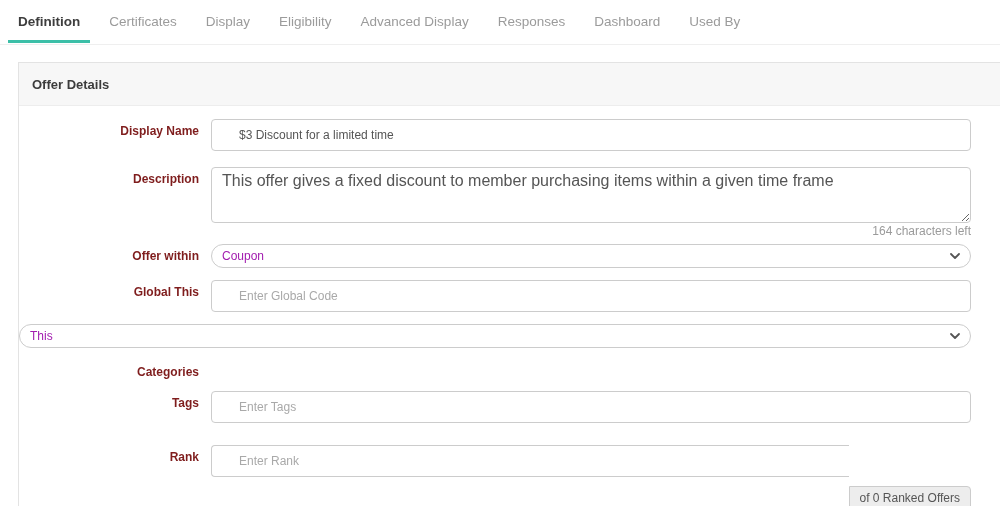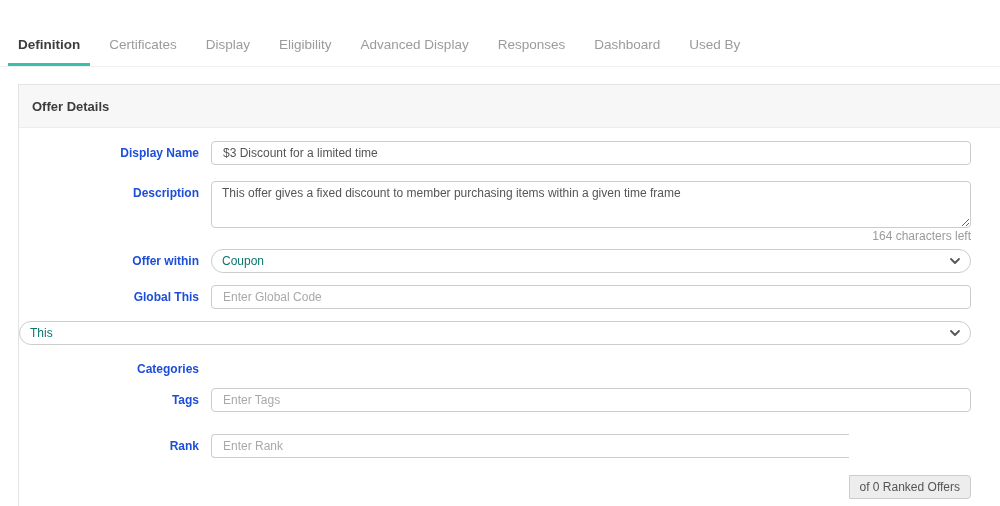--- a/index.html
+++ b/index.html
@@ -1,56 +1,56 @@
 <!DOCTYPE html>
 <html><head>
 <meta charset="utf-8">
 <style>
   * { margin: 0; padding: 0; box-sizing: border-box; }
   html, body { width: 1000px; height: 506px; overflow: hidden; background: #fff;
     font-family: "Liberation Sans", sans-serif; }
 
   
-  .tabbar { display: flex; align-items: center; padding-left: 8px;
-    border-bottom: 1px solid #efefef; height: 45px; background: #fff; margin-top: 22px; }
+  .tabbar { display: flex; align-items: flex-start; padding-left: 8px;
+    border-bottom: 1px solid #efefef; height: 45px; background: #fff; }
   .tab { font-size: 13.5px; color: #9b9b9b; padding: 14px 10px 11px;
     margin-right: 9px; border-bottom: 3px solid transparent; cursor: pointer;
     white-space: nowrap; }
   .tab.active { color: #3d3d3d; font-weight: bold; border-bottom-color: #3cbfa8; }
 
   
   .panel { margin: 17px 0 0 18px; width: 985px; min-height: 450px;
     border: 1px solid #e3e3e3; border-right: none; background: #fff; }
   .panel-header { background: #f7f7f7; border-bottom: 1px solid #ededed;
     padding: 14px 0 13px 13px; font-size: 13px; font-weight: bold; color: #3c3c3c; }
   .panel-body { padding: 13px 0 0 0; position: relative; }
 
   
   .form-row { display: flex; align-items: flex-start; padding-right: 32px;
     margin-bottom: 12px; }
   .form-row.mb16 { margin-bottom: 16px; }
   .form-row.rank-row { margin-top: 22px; }
   .form-label { flex: 0 0 192px; text-align: right; padding-right: 12px;
-    font-size: 12px; font-weight: bold; color: #1d4ed8; padding-top: 5px; }
+    font-size: 12px; font-weight: bold; color: #7f1d1d; padding-top: 5px; }
   .control { flex: 1; position: relative; }
 
-  input.text-input { width: 100%; height: 24px; border: 1px solid #ccc;
-    border-radius: 4px; padding: 0 11px; font-size: 12px; color: #555;
+  input.text-input { width: 100%; height: 32px; border: 1px solid #ccc;
+    border-radius: 4px; padding: 0 27px; font-size: 12px; color: #555;
     font-family: "Liberation Sans", sans-serif; outline: none; background: #fff; }
   input.text-input::placeholder, textarea::placeholder { color: #a9a9a9; opacity: 1; }
 
-  textarea.desc { width: 100%; height: 47px; border: 1px solid #ccc;
-    border-radius: 4px; padding: 4px 10px; font-size: 12px; color: #555;
+  textarea.desc { width: 100%; height: 56px; border: 1px solid #ccc;
+    border-radius: 4px; padding: 4px 10px; font-size: 16px; color: #555;
     font-family: "Liberation Sans", sans-serif; outline: none; resize: both;
     display: block; }
   .chars-left { text-align: right; padding-right: 32px; font-size: 12px;
     color: #9b9b9b; margin: 1px 0 6px; }
 
   .select-box { width: 100%; height: 24px; border: 1px solid #ccc;
-    border-radius: 12px; padding: 0 28px 0 10px; font-size: 12px; color: #0f766e;
+    border-radius: 12px; padding: 0 28px 0 10px; font-size: 12px; color: #a21caf;
     background: #fff; display: flex; align-items: center; cursor: pointer; }
   .select-chevron { position: absolute; right: 10px; top: 6px; width: 12px;
     height: 12px; pointer-events: none; }
 
   .input-group { display: flex; }
   .input-group input.text-input { border-top-right-radius: 0;
     border-bottom-right-radius: 0; border-right: none; }
   .addon { flex: 0 0 auto; height: 24px; background: #ededed;
     border: 1px solid #ccc; border-radius: 0 4px 4px 0; font-size: 12px;
     color: #555; display: flex; align-items: center; padding: 0 10px;

